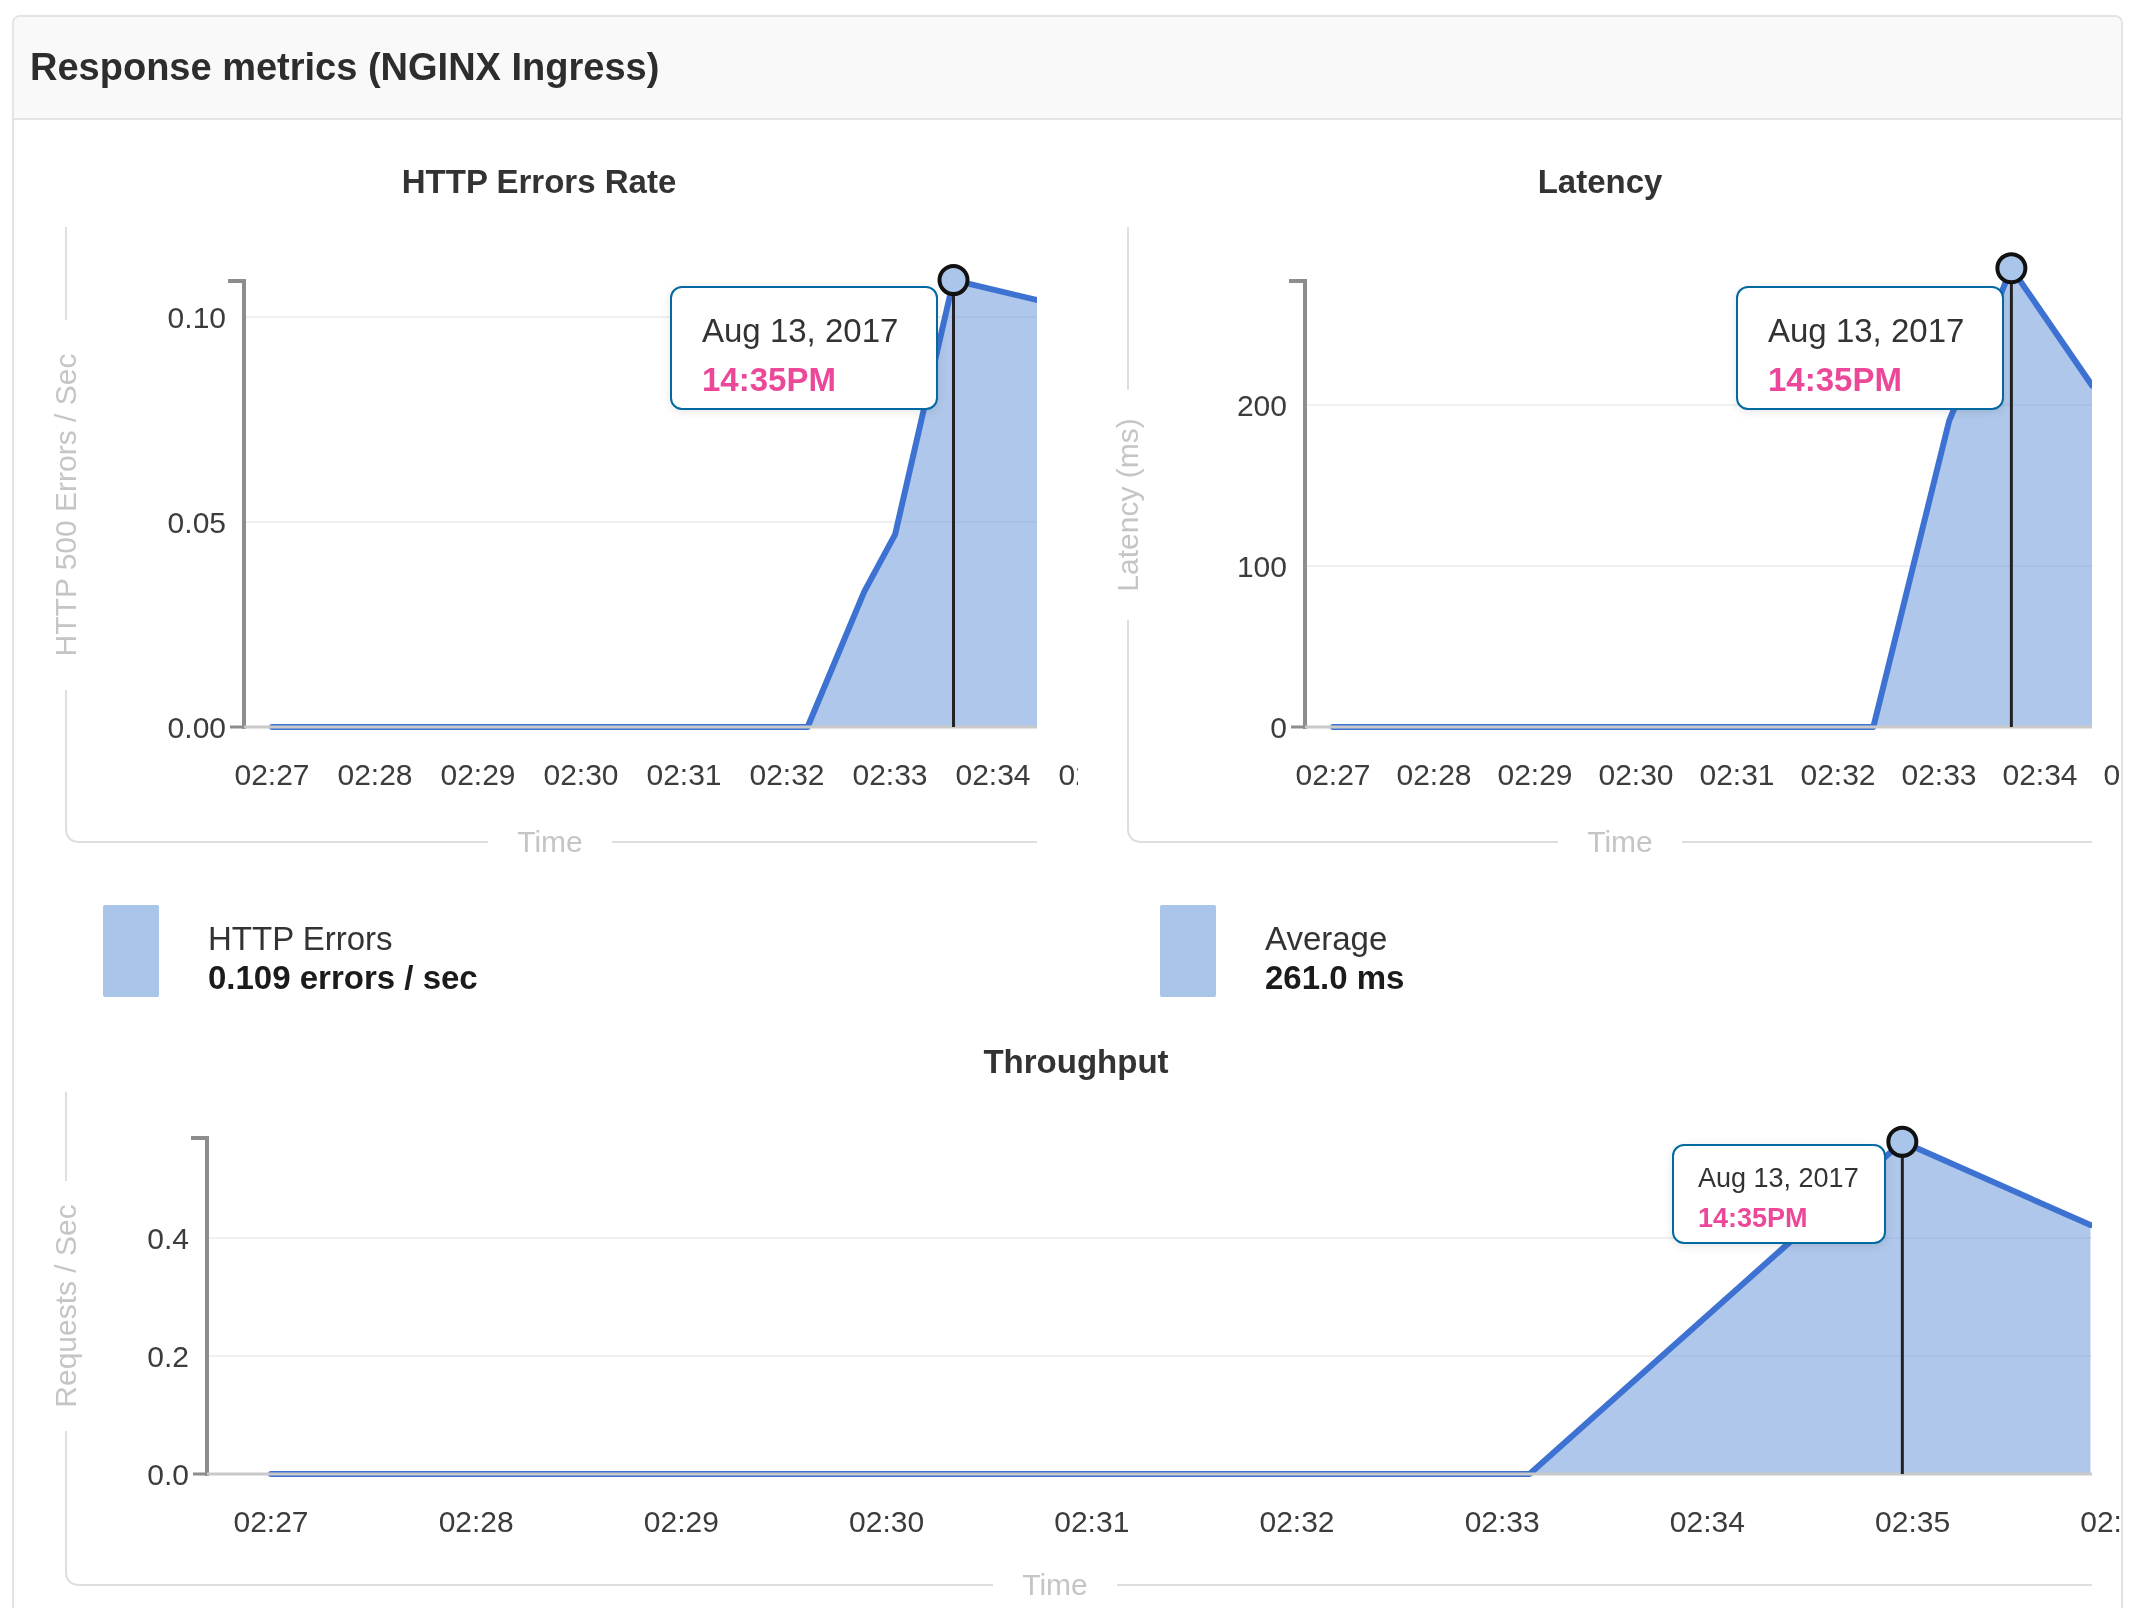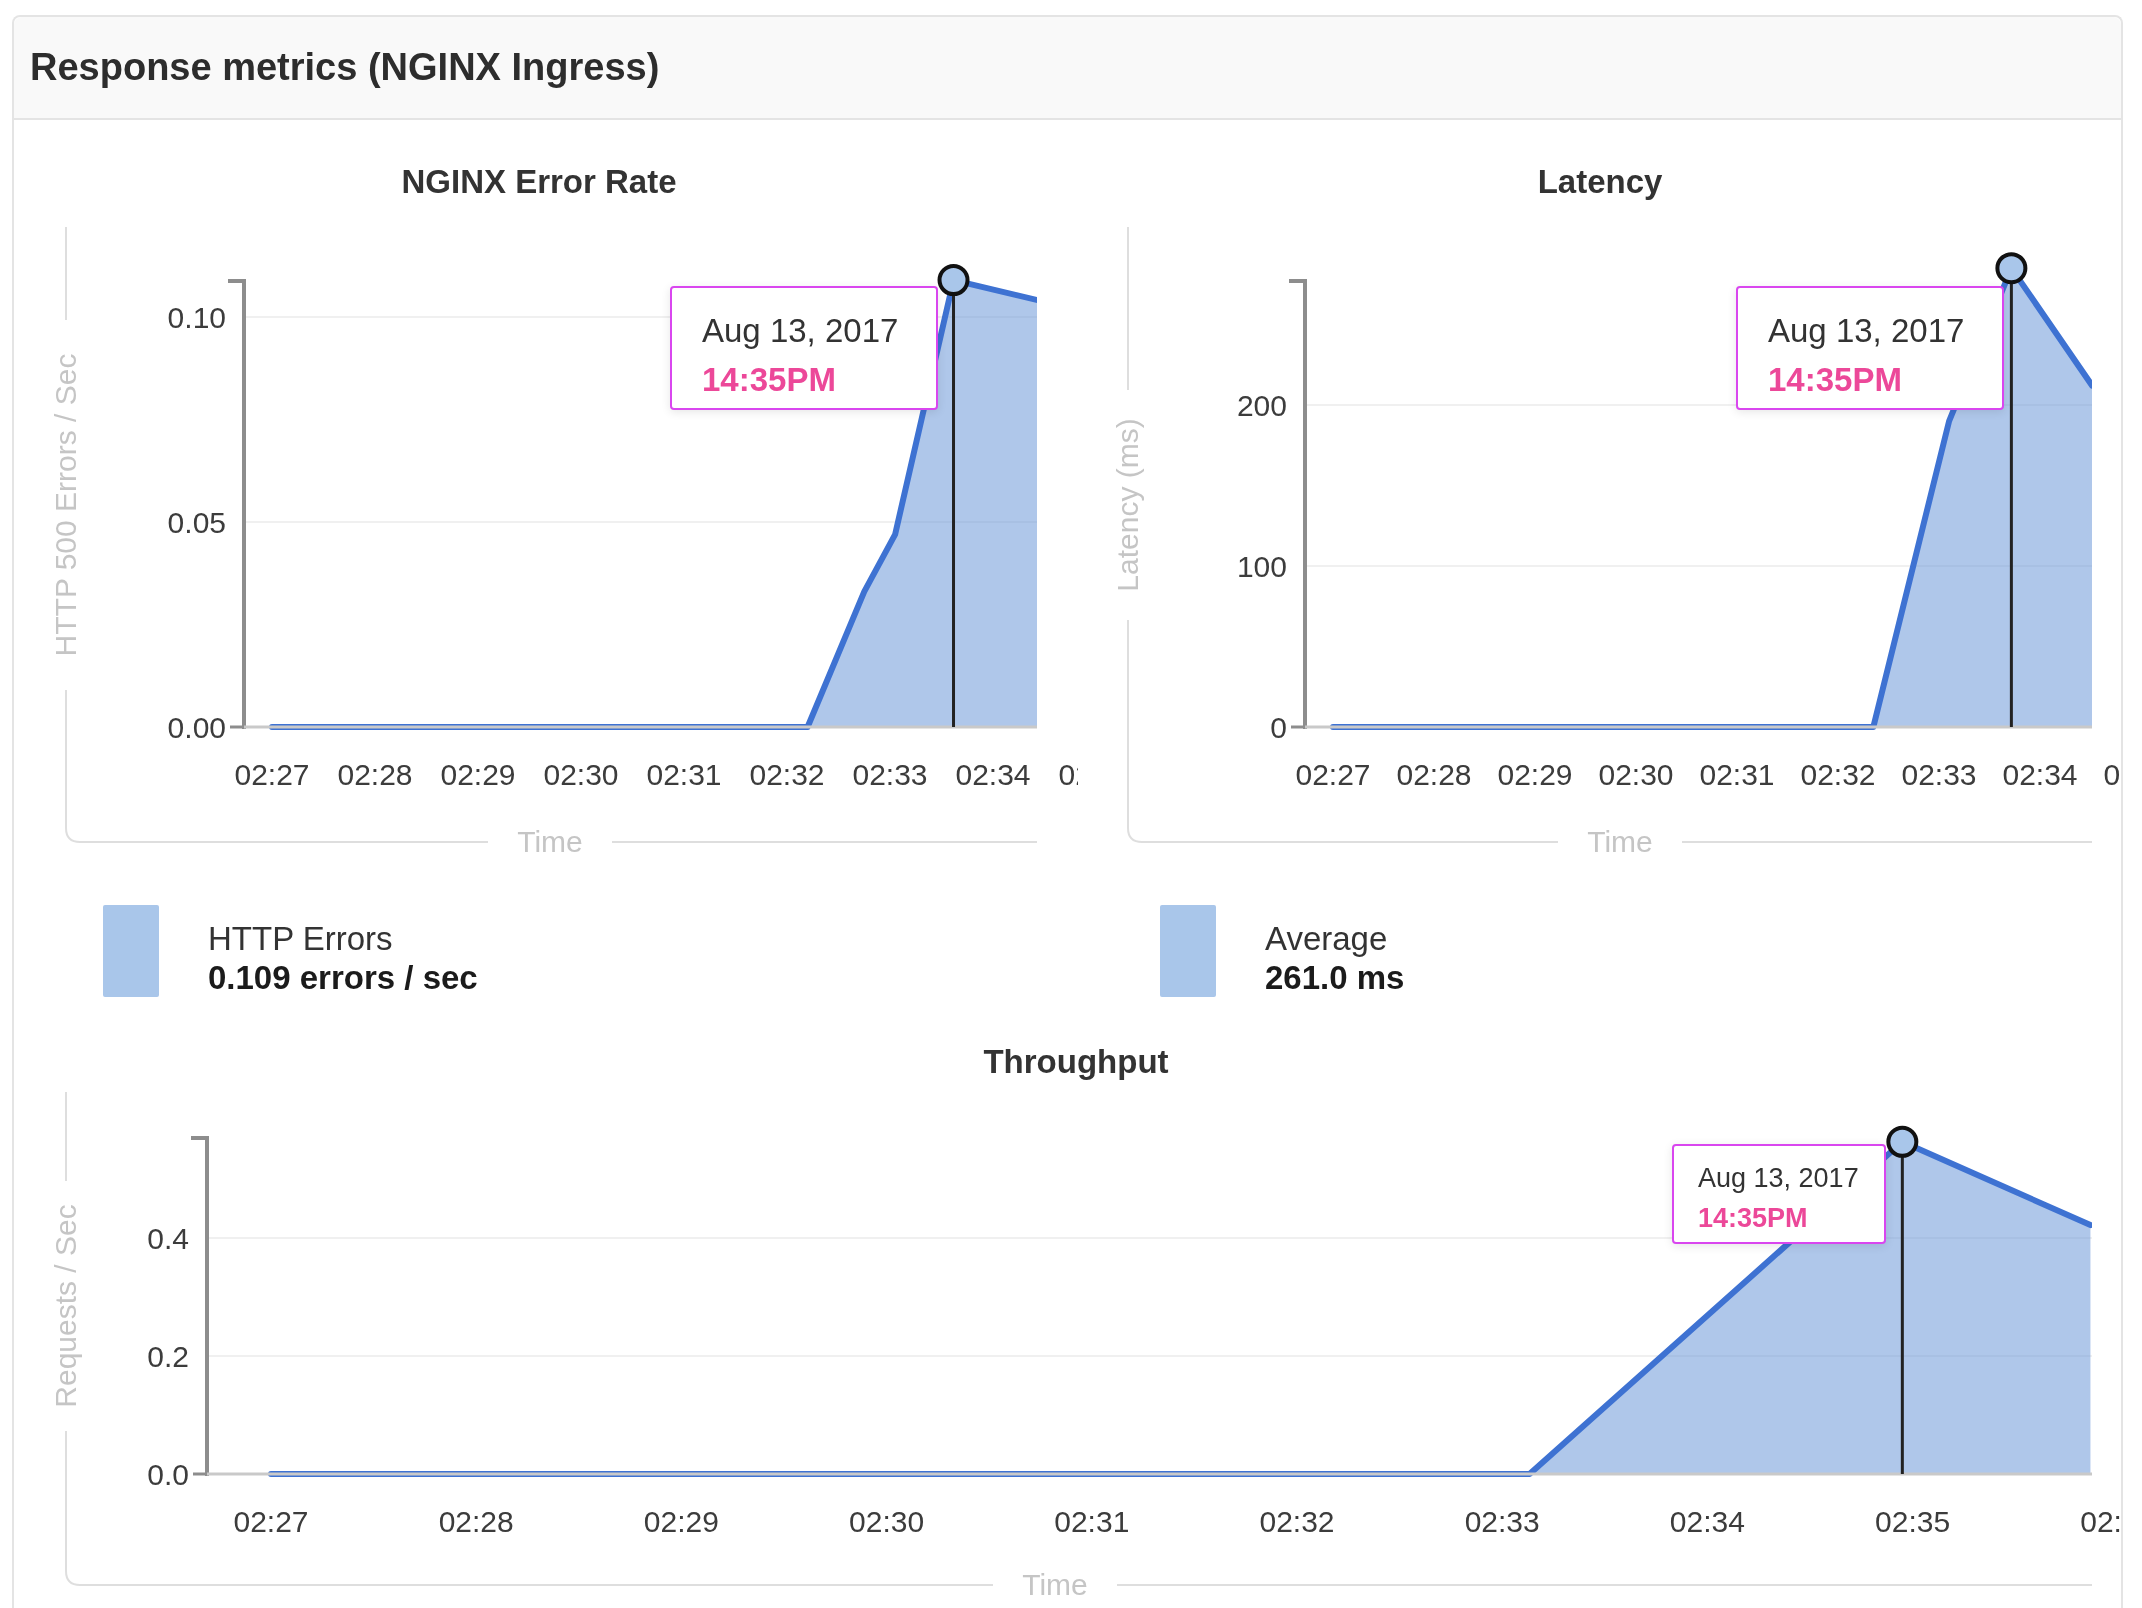--- a/index.html
+++ b/index.html
@@ -7,21 +7,21 @@
        font-family:"Liberation Sans", sans-serif;-webkit-font-smoothing:antialiased;}
   .card{position:absolute;left:12px;top:15px;width:2107px;height:1593px;
         background:#ffffff;border:2px solid #e4e4e4;border-bottom:none;
         border-radius:8px 8px 0 0;}
   .card-header{height:101px;background:#f9f9f9;border-bottom:2px solid #e4e4e4;
         border-radius:8px 8px 0 0;display:flex;align-items:center;}
   .card-title{font-size:38px;font-weight:bold;color:#2d2d2d;padding-left:16px;letter-spacing:0px;}
   #chart-layer{position:absolute;left:0;top:0;pointer-events:none;}
   .chart-title{position:absolute;transform:translateX(-50%);font-size:33px;
         font-weight:bold;color:#333333;white-space:nowrap;}
-  .tooltip{position:absolute;background:#ffffff;border:2px solid #d946ef;border-radius:4px;
+  .tooltip{position:absolute;background:#ffffff;border:2px solid #0369a1;border-radius:12px;
         box-shadow:0 2px 10px rgba(0,0,0,0.10);box-sizing:border-box;}
   .tooltip .tt-date{color:#333333;white-space:nowrap;}
   .tooltip .tt-time{color:#ec4899;font-weight:bold;white-space:nowrap;}
   .tooltip.big{width:268px;height:124px;padding:24px 0 0 30px;font-size:33px;}
   .tooltip.big .tt-time{margin-top:11px;}
   .tooltip.small{width:214px;height:100px;padding:17px 0 0 24px;font-size:27px;}
   .tooltip.small .tt-time{margin-top:9px;}
   .legend{position:absolute;display:flex;align-items:flex-end;gap:16px;}
   .legend .swatch{width:56px;height:92px;border-radius:2px;}
   .legend .legend-text{margin-left:33px;font-size:33px;color:#333333;padding-top:8px;}
@@ -30,21 +30,21 @@
 </style>
 </head>
 <body>
 
 <div class="card">
   <div class="card-header">
     <div class="card-title">Response metrics (NGINX Ingress)</div>
   </div>
 </div>
 
-<div class="chart-title" style="left:539px;top:163px;">NGINX Error Rate</div>
+<div class="chart-title" style="left:539px;top:163px;">HTTP Errors Rate</div>
 <div class="chart-title" style="left:1600px;top:163px;">Latency</div>
 <div class="chart-title" style="left:1076px;top:1043px;">Throughput</div>
 
 <svg id="chart-layer" width="2142" height="1608">
     <g>
       <clipPath id="plot0">
         <rect x="244" y="195" width="793" height="537"></rect>
       </clipPath>
       <clipPath id="lab0">
         <rect x="0" y="0" width="1078" height="1608"></rect>

